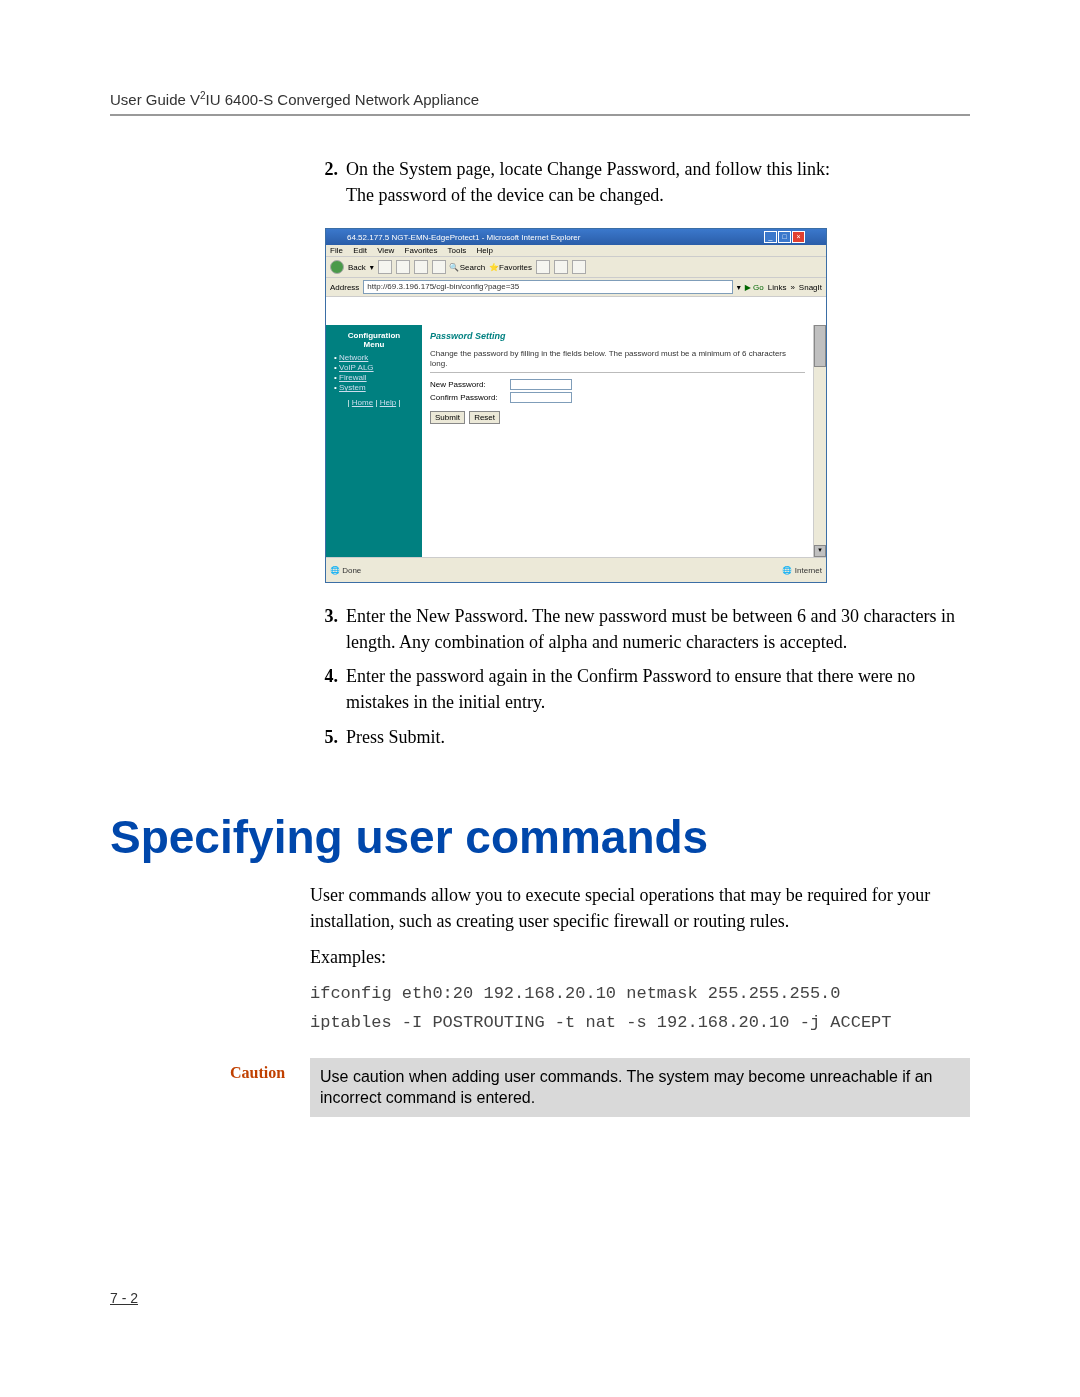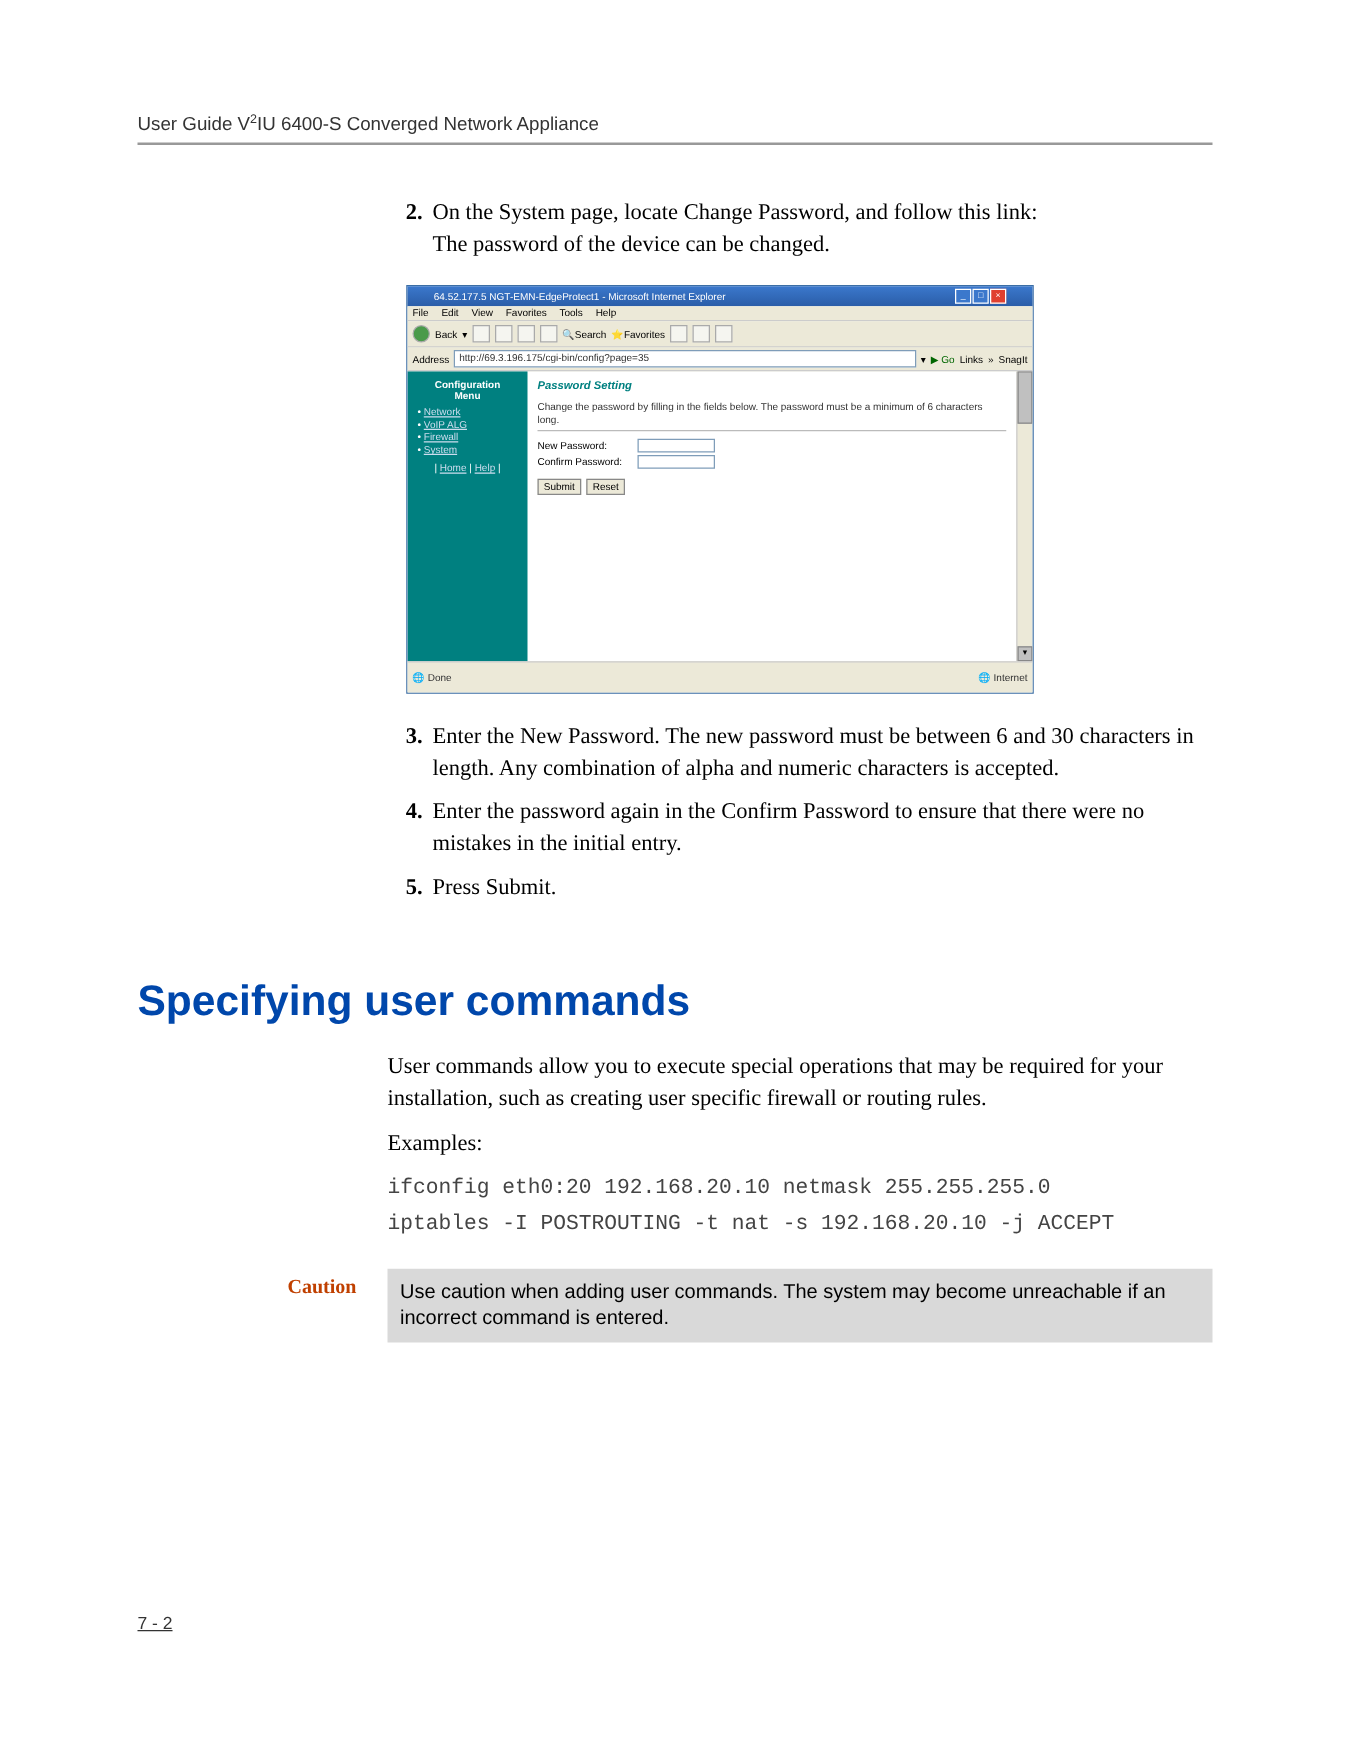--- a/index.html
+++ b/index.html
@@ -107,20 +107,21 @@
     color: #333;
     height: 10px;
     line-height: 10px;
     overflow:hidden;
   }
   .ie-addr .go { color:#060; font-size:8px; }
   .ie-content {
     display: flex;
     height: 232px;
     overflow: hidden;
+    margin-top: 28px;
   }
   .ie-sidebar {
     width: 88px;
     background: #008080;
     color: #fff;
     padding: 6px 4px;
     font-size: 8px;
   }
   .ie-sidebar .cfg-title { font-weight:bold; text-align:center; font-size:8px; margin-bottom:4px; }
   .ie-sidebar ul { list-style:none; padding:0; margin:0 0 0 4px; }
@@ -158,21 +159,21 @@
     background: #ece9d8;
     border-left:1px solid #ccc;
     position:relative;
   }
   .ie-scroll .thumb { position:absolute; top:0; left:0; right:0; height:40px; background:#c0c0c0; border:1px solid #888; }
   .ie-scroll .darr { position:absolute; bottom:0; left:0; right:0; height:10px; background:#c0c0c0; border:1px solid #888; text-align:center; font-size:7px; }
 
   h2.section {
     font-family: Arial, Helvetica, sans-serif;
     color: #0047ab;
-    font-size: 34px;
+    font-size: 46px;
     font-weight: bold;
     margin: 60px 0 18px 0;
   }
   .body-para {
     margin-left: 200px;
     font-size: 18px;
     line-height: 1.45;
     margin-bottom: 10px;
   }
   .code-block {

